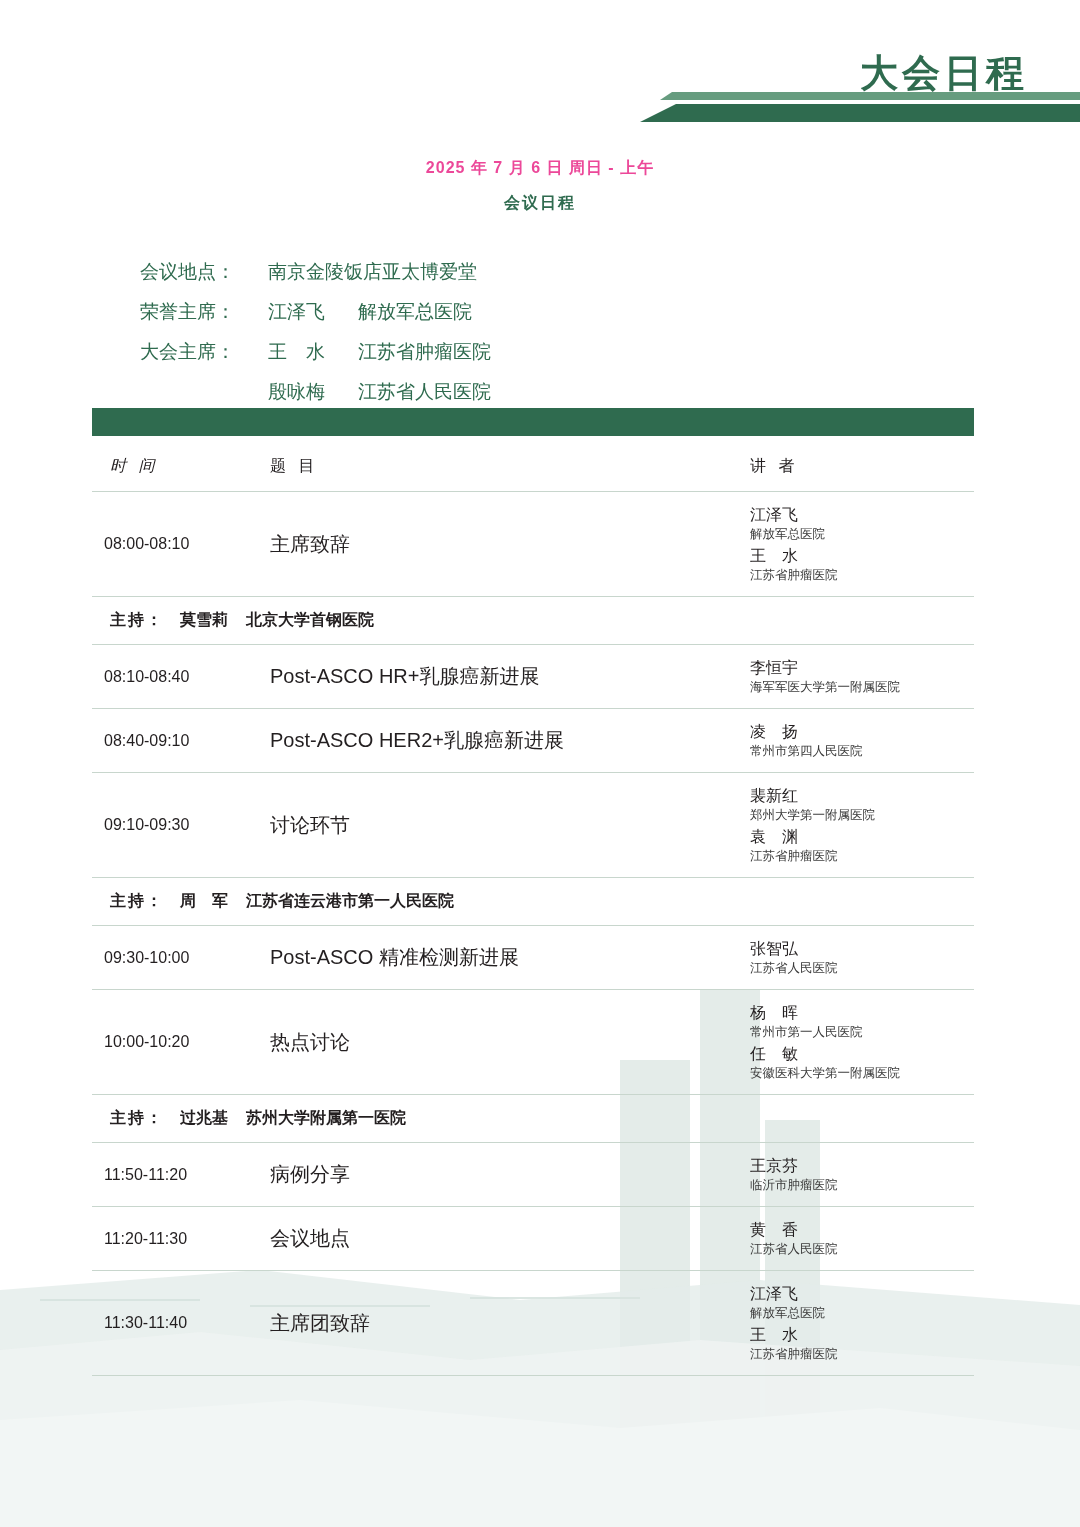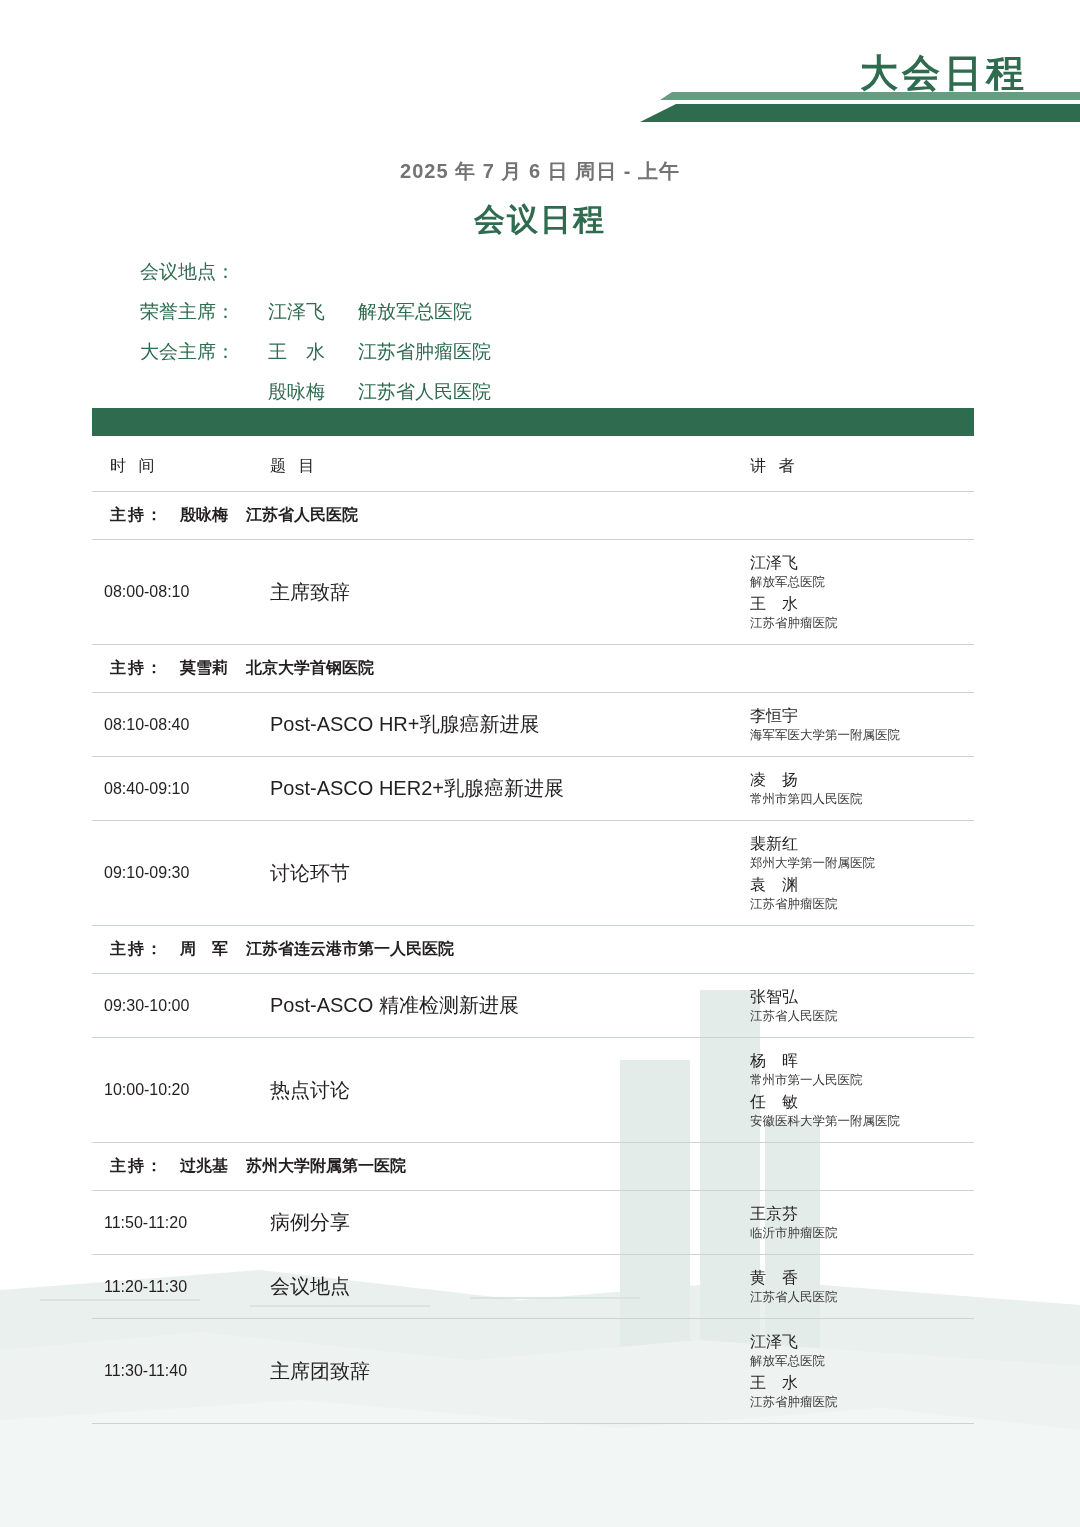--- a/index.html
+++ b/index.html
@@ -46,27 +46,27 @@
   
   .doc-title-wrap {
     position: absolute;
     left: 0;
     top: 158px;
     width: 1080px;
     text-align: center;
     z-index: 2;
   }
   .doc-date {
-    font-size: 20px;
+    font-size: 16px;
     font-weight: bold;
-    color: #737373;
+    color: #ec4899;
     letter-spacing: 1px;
   }
   .doc-subtitle {
-    font-size: 31px;
+    font-size: 16px;
     font-weight: bold;
     color: #2f6b4f;
     margin-top: 14px;
     letter-spacing: 2px;
   }
 
   
   .meta {
     position: absolute;
     left: 92px;
@@ -123,21 +123,21 @@
   .col-time { width: 148px; }
   .col-topic { width: 496px; }
   .col-speaker { width: 238px; }
 
   .head-row td {
     padding: 12px 0 14px 0;
     font-size: 16px;
     color: #231f20;
     border-bottom: 1px solid #c8d6cd;
   }
-  .head-time { padding-left: 18px !important; letter-spacing: 4px; }
+  .head-time { padding-left: 18px !important; letter-spacing: 4px; font-style: italic; }
   .head-topic { padding-left: 30px !important; letter-spacing: 4px; }
   .head-speaker { padding-left: 14px !important; letter-spacing: 4px; }
 
   .chair-row td {
     padding: 13px 0 13px 0;
     border-bottom: 1px solid #c8d6cd;
     font-size: 16px;
     font-weight: bold;
     color: #231f20;
   }
@@ -214,20 +214,21 @@
 </div>
 
 <div class="doc-title-wrap">
   <div class="doc-date">2025 年 7 月 6 日  周日 - 上午</div>
   <div class="doc-subtitle">会议日程</div>
 </div>
 
 <div class="meta">
   <div class="meta-row">
     <span class="meta-label">会议地点：</span>
+    <span class="meta-name" style="min-width:0">南京金陵饭店亚太博爱堂</span>
   </div>
   <div class="meta-row">
     <span class="meta-label">荣誉主席：</span>
     <span class="meta-name">江泽飞</span>
     <span class="meta-org">解放军总医院</span>
   </div>
   <div class="meta-row">
     <span class="meta-label">大会主席：</span>
     <span class="meta-name">王　水</span>
     <span class="meta-org">江苏省肿瘤医院</span>
@@ -247,25 +248,20 @@
     <col class="col-topic">
     <col class="col-speaker">
   </colgroup>
   <tbody>
     <tr class="head-row">
       <td class="head-time">时 间</td>
       <td class="head-topic">题 目</td>
       <td class="head-speaker">讲 者</td>
     </tr>
 
-    <tr class="chair-row">
-      <td class="chair-cell" colspan="3">
-        <span class="chair-label">主持：</span><span class="chair-name">殷咏梅</span><span class="chair-org">江苏省人民医院</span>
-      </td>
-    </tr>
 
     <tr class="item-row">
       <td class="cell-time">08:00-08:10</td>
       <td class="cell-topic">主席致辞</td>
       <td class="cell-speaker">
         <div class="spk">
           <div class="spk-name">江泽飞</div>
           <div class="spk-org">解放军总医院</div>
         </div>
         <div class="spk">

